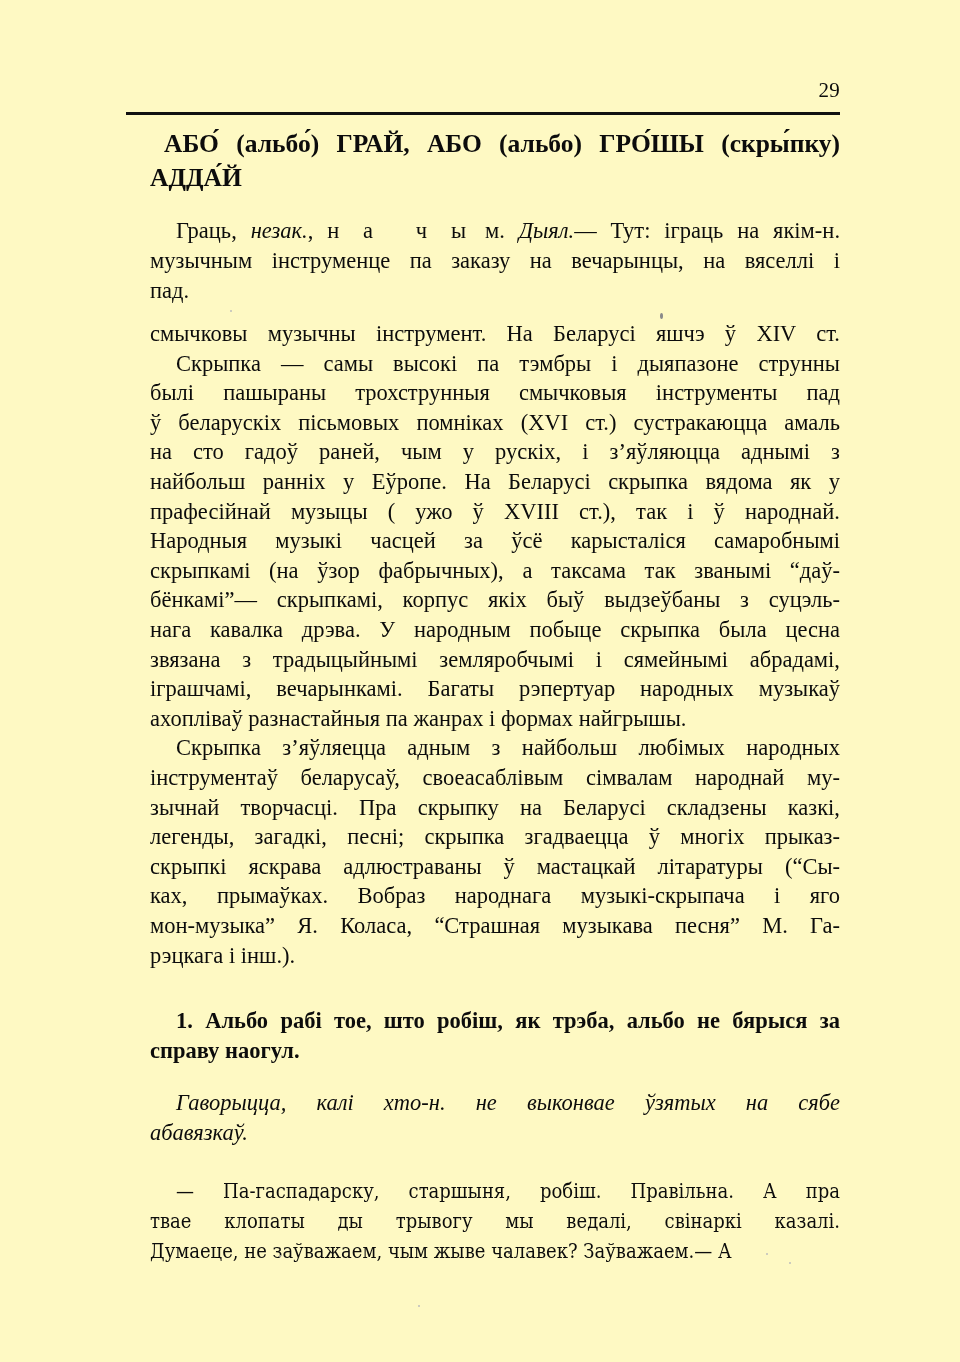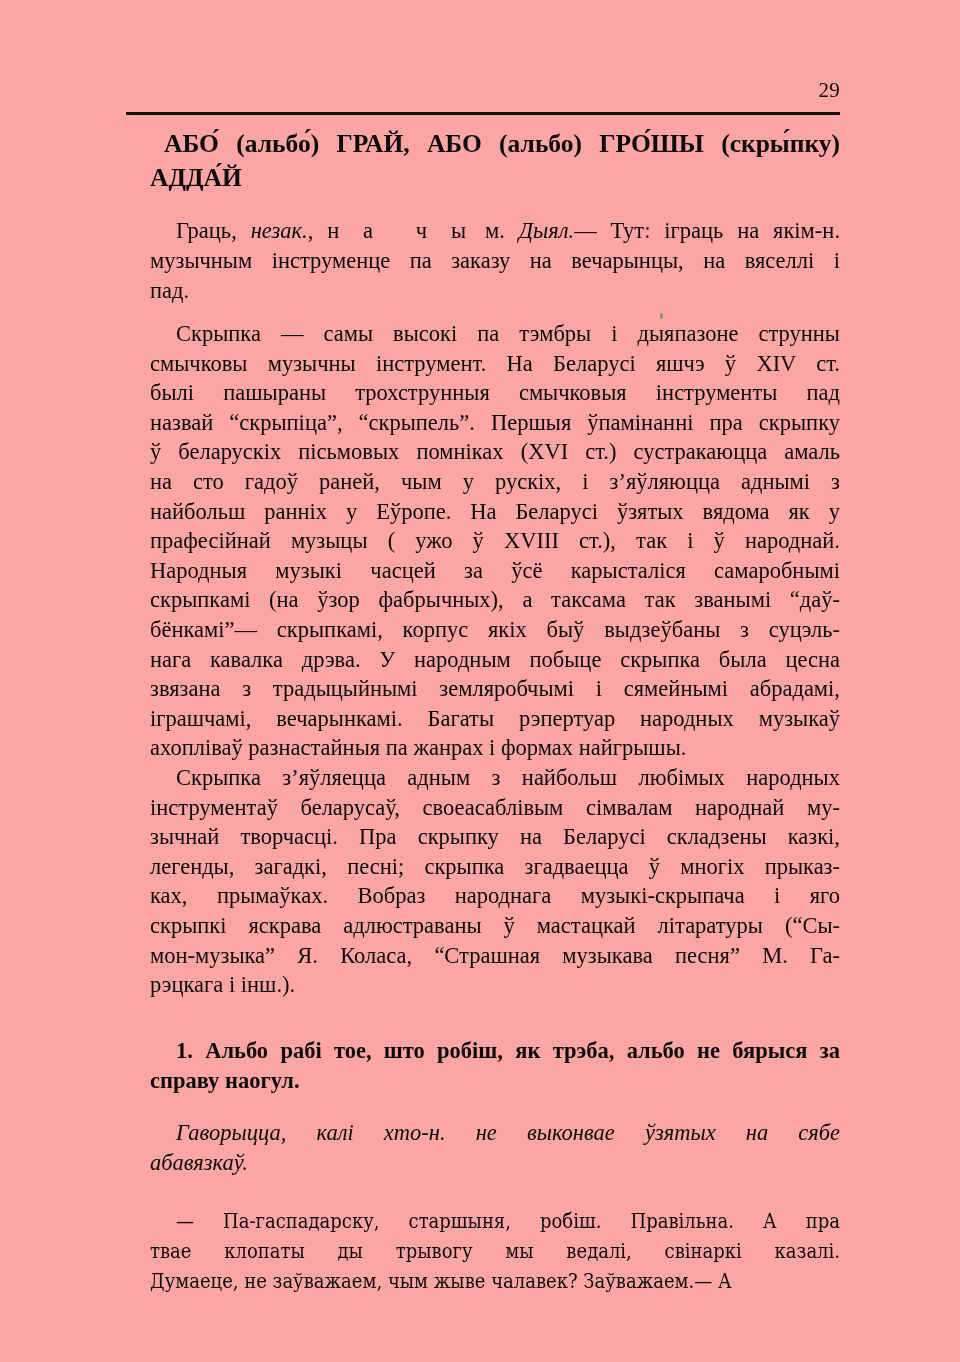--- a/index.html
+++ b/index.html
@@ -14,21 +14,21 @@
     position: relative;
     font-family: "Liberation Serif", "DejaVu Serif", serif;
     color: #0c0c0c;
     overflow: hidden;
   }
 
   
   .page {
     position: absolute;
     inset: 0;
-    background: #fca5a5;
+    background: #fef9c3;
   }
 
   
   .folio {
     position: absolute;
     top: 80px;
     left: 126px;
     width: 714px;
     text-align: right;
     font-size: 21px;
@@ -144,41 +144,40 @@
       <span class="ln2">АДДА́Й</span>
     </h1>
 
     <p class="para gloss-block">
       <span class="l ind">Граць, <span class="it">незак.</span>, <span class="sp">н а  ч ы</span> м. <span class="it">Дыял.</span>— Тут: іграць на якім-н.</span>
       <span class="l">музычным інструменце па заказу на вечарынцы, на вяселлі і</span>
       <span class="l last">пад.</span>
     </p>
 
     <p class="para desc-block">
+      <span class="l">смычковы музычны інструмент. На Беларусі яшчэ ў XIV ст.</span>
       <span class="l ind">Скрыпка — самы высокі па тэмбры і дыяпазоне струнны</span>
-      <span class="l">смычковы музычны інструмент. На Беларусі яшчэ ў XIV ст.</span>
       <span class="l">былі пашыраны трохструнныя смычковыя інструменты пад</span>
-      <span class="l">назвай “скрыпіца”, “скрыпель”. Першыя ўпамінанні пра скрыпку</span>
       <span class="l">ў беларускіх пісьмовых помніках (XVI ст.) сустракаюцца амаль</span>
       <span class="l">на сто гадоў раней, чым у рускіх, і з’яўляюцца аднымі з</span>
-      <span class="l">найбольш ранніх у Еўропе. На Беларусі ўзятых вядома як у</span>
+      <span class="l">найбольш ранніх у Еўропе. На Беларусі скрыпка вядома як у</span>
       <span class="l">прафесійнай музыцы ( ужо ў XVIII ст.), так і ў народнай.</span>
       <span class="l">Народныя музыкі часцей за ўсё карысталіся самаробнымі</span>
       <span class="l">скрыпкамі (на ўзор фабрычных), а таксама так званымі “даў-</span>
       <span class="l">бёнкамі”— скрыпкамі, корпус якіх быў выдзеўбаны з суцэль-</span>
       <span class="l">нага кавалка дрэва. У народным побыце скрыпка была цесна</span>
       <span class="l">звязана з традыцыйнымі земляробчымі і сямейнымі абрадамі,</span>
       <span class="l">іграшчамі, вечарынкамі. Багаты рэпертуар народных музыкаў</span>
       <span class="l last">ахопліваў разнастайныя па жанрах і формах найгрышы.</span>
       <span class="l ind">Скрыпка з’яўляецца адным з найбольш любімых народных</span>
       <span class="l">інструментаў беларусаў, своеасаблівым сімвалам народнай му-</span>
       <span class="l">зычнай творчасці. Пра скрыпку на Беларусі складзены казкі,</span>
       <span class="l">легенды, загадкі, песні; скрыпка згадваецца ў многіх прыказ-</span>
+      <span class="l">скрыпкі яскрава адлюстраваны ў мастацкай літаратуры (“Сы-</span>
       <span class="l">ках, прымаўках. Вобраз народнага музыкі-скрыпача і яго</span>
-      <span class="l">скрыпкі яскрава адлюстраваны ў мастацкай літаратуры (“Сы-</span>
       <span class="l">мон-музыка” Я. Коласа, “Страшная музыкава песня” М. Га-</span>
       <span class="l last">рэцкага і інш.).</span>
     </p>
 
     <p class="para sense-block">
       <span class="l ind">1. Альбо рабі тое, што робіш, як трэба, альбо не бярыся за</span>
       <span class="l last">справу наогул.</span>
     </p>
 
     <p class="para defn-block">

